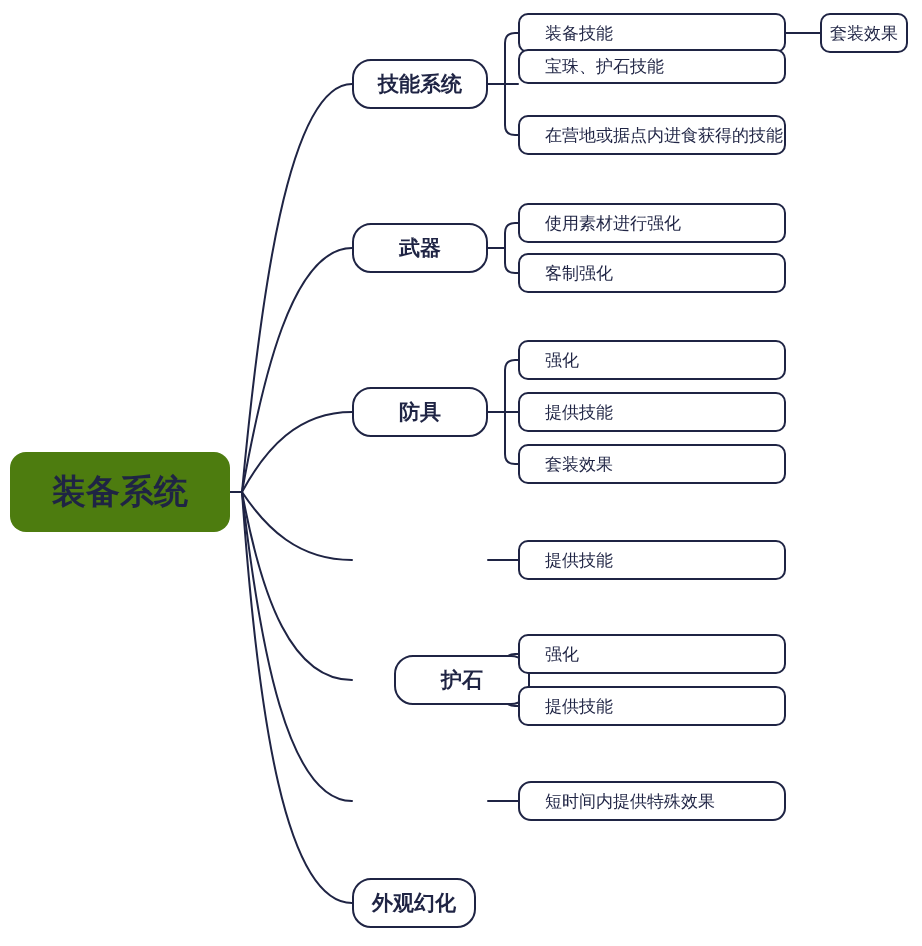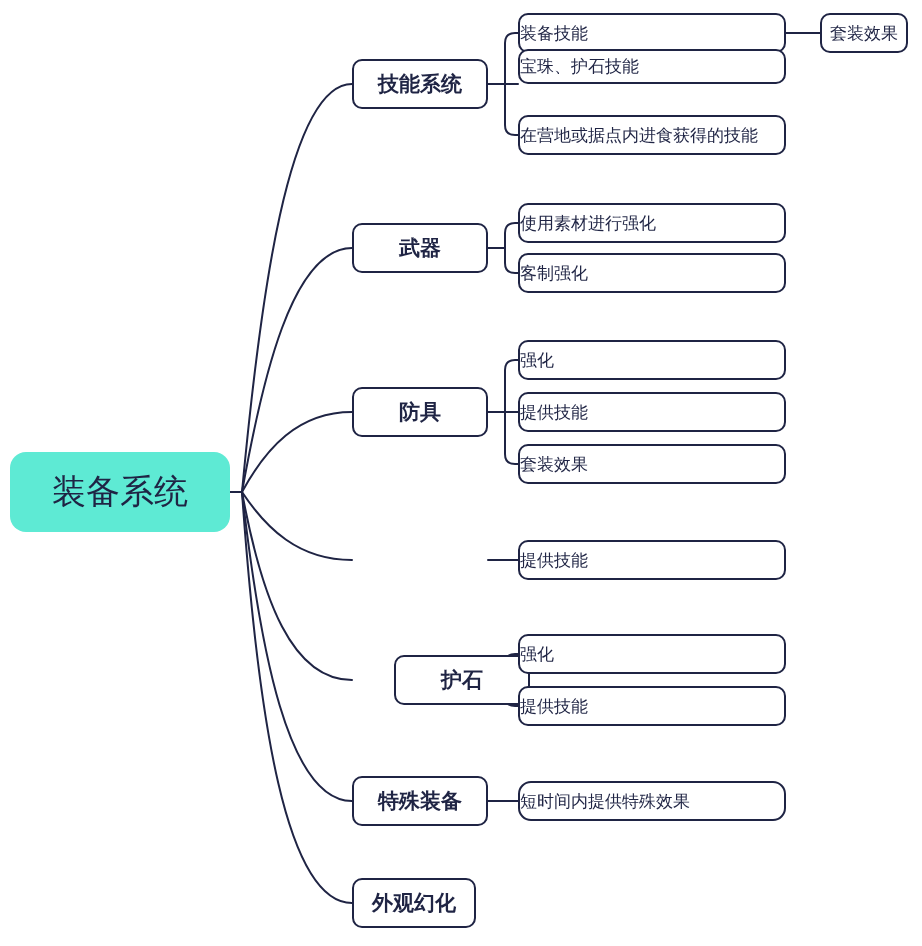--- a/index.html
+++ b/index.html
@@ -28,36 +28,37 @@
     background: #ffffff;
     border: 2px solid #1f2444;
     border-radius: 10px;
     color: #1f2444;
     display: flex;
     align-items: center;
     white-space: nowrap;
     cursor: default;
   }
   .root {
-    background: #5eead4;
+    background: #4d7c0f;
     border: none;
     border-radius: 16px;
     justify-content: center;
-    font-weight: normal;
+    font-weight: bold;
     font-size: 34px;
   }
   .branch {
     border-width: 2.5px;
     justify-content: center;
     font-weight: bold;
     font-size: 21px;
+    border-radius: 19px;
   }
   .leaf {
     font-size: 17px;
-    padding: 0 0;
+    padding: 0 25px;
   }
   .leaf.centered {
     justify-content: center;
     padding: 0 6px;
   }
 </style>
 </head>
 <body>
 
 <div class="canvas">
@@ -98,21 +99,20 @@
 
     <path d="M 488 801 H 518"></path>
   </svg>
 
   <div class="node root" style="left:10px; top:452px; width:220px; height:80px;">装备系统</div>
 
   <div class="node branch" style="left:352px; top:59px; width:136px; height:50px;">技能系统</div>
   <div class="node branch" style="left:352px; top:223px; width:136px; height:50px;">武器</div>
   <div class="node branch" style="left:352px; top:387px; width:136px; height:50px;">防具</div>
   <div class="node branch" style="left:352px; top:655px; width:136px; height:50px;margin-left:42px;">护石</div>
-  <div class="node branch" style="left:352px; top:776px; width:136px; height:50px;">特殊装备</div>
   <div class="node branch" style="left:352px; top:878px; width:124px; height:50px;">外观幻化</div>
 
   <div class="node leaf" style="left:518px; top:13px; width:268px; height:40px;">装备技能</div>
   <div class="node leaf" style="left:518px; top:49px; width:268px; height:35px;">宝珠、护石技能</div>
   <div class="node leaf" style="left:518px; top:115px; width:268px; height:40px;">在营地或据点内进食获得的技能</div>
 
   <div class="node leaf centered" style="left:820px; top:13px; width:88px; height:40px;">套装效果</div>
 
   <div class="node leaf" style="left:518px; top:203px; width:268px; height:40px;">使用素材进行强化</div>
   <div class="node leaf" style="left:518px; top:253px; width:268px; height:40px;">客制强化</div>

